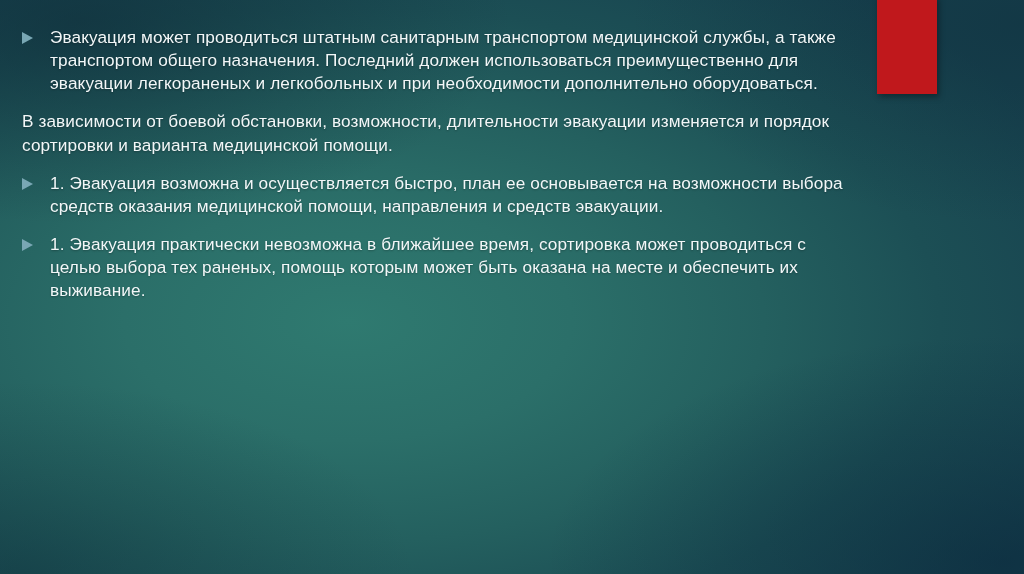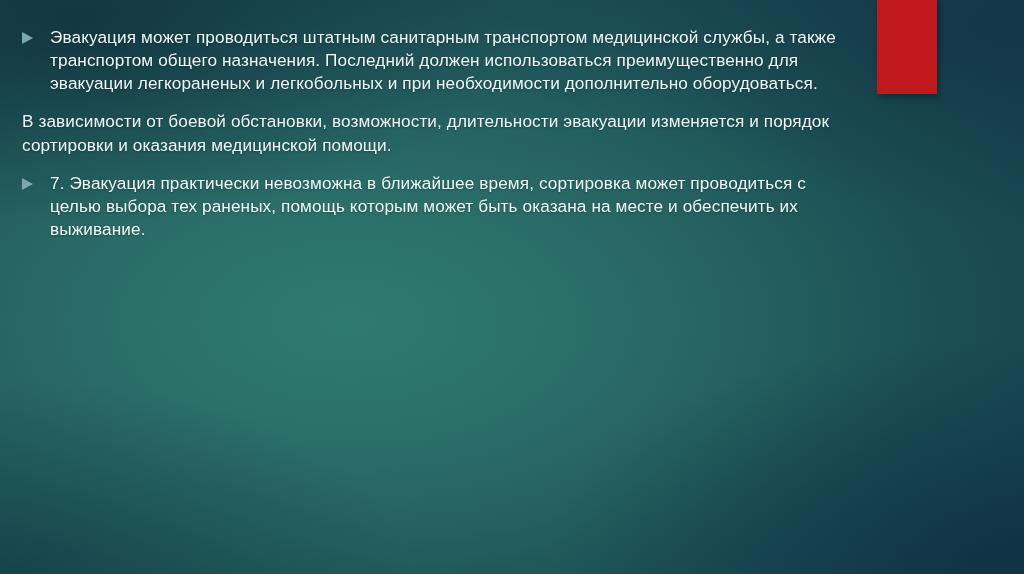--- a/index.html
+++ b/index.html
@@ -92,25 +92,29 @@
   <div class="accent-bar"></div>
 
   <div class="content">
 
     <div class="block bulleted">
       <span class="bullet-marker"></span>
       <span class="block-text">Эвакуация может проводиться штатным санитарным транспортом медицинской службы, а также транспортом общего назначения. Последний должен использоваться преимущественно для эвакуации легкораненых и легкобольных и при необходимости дополнительно оборудоваться.</span>
     </div>
 
     <div class="block plain">
-      <span class="block-text">В зависимости от боевой обстановки, возможности, длительности эвакуации изменяется и порядок сортировки и оказания медицинской помощи.</span>
+      <span class="block-text">В зависимости от боевой обстановки, возможности, длительности эвакуации изменяется и порядок сортировки и варианта медицинской помощи.</span>
     </div>
-
-
 
 
     <div class="block bulleted">
       <span class="bullet-marker"></span>
-      <span class="block-text">7. Эвакуация практически невозможна в ближайшее время, сортировка может проводиться с целью выбора тех раненых, помощь которым может быть оказана на месте и обеспечить их выживание.</span>
+      <span class="block-text">1. Эвакуация возможна и осуществляется быстро, план ее основывается на возможности выбора средств оказания медицинской помощи, направления и средств эвакуации.</span>
+    </div>
+
+
+    <div class="block bulleted">
+      <span class="bullet-marker"></span>
+      <span class="block-text">1. Эвакуация практически невозможна в ближайшее время, сортировка может проводиться с целью выбора тех раненых, помощь которым может быть оказана на месте и обеспечить их выживание.</span>
     </div>
 
   </div>
 </div>
 
 </body></html>

